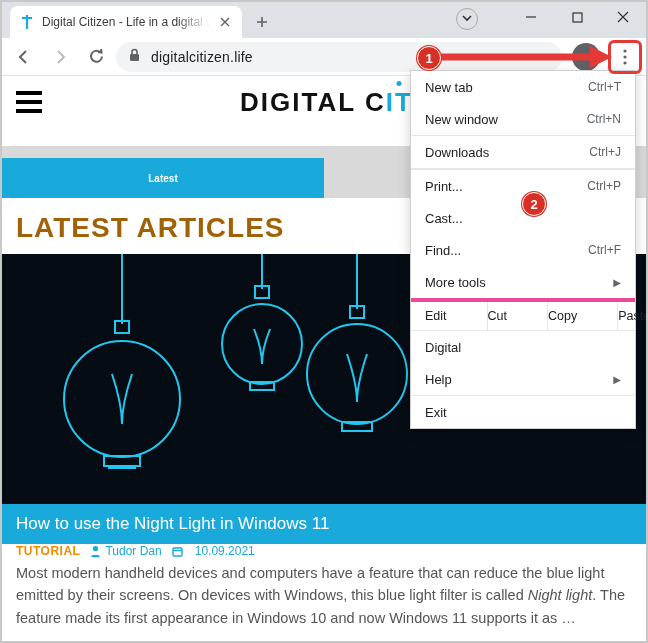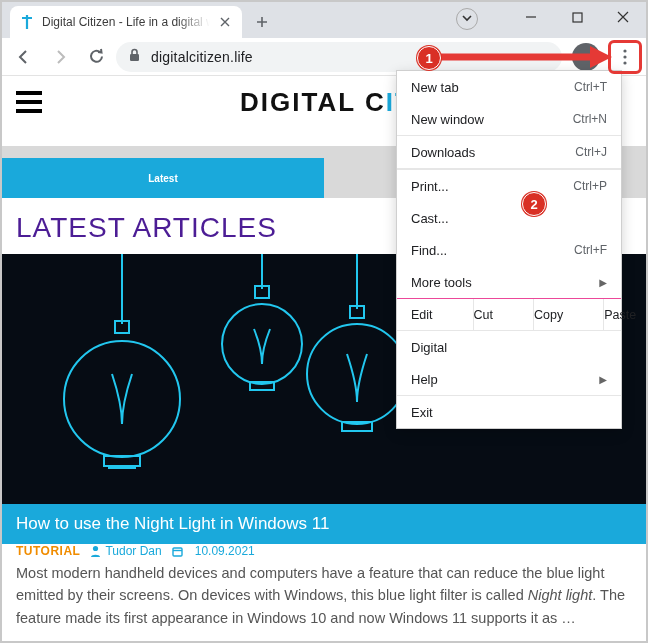--- a/index.html
+++ b/index.html
@@ -33,45 +33,45 @@
   .logo { margin:0 auto; font-size:26px; font-weight:800; letter-spacing:2px; color:#111; }
   .logo .t { color:#1aa9db; position:relative; }
   .logo .t::before { content:""; position:absolute; top:-6px; left:50%; transform:translateX(-50%); width:5px; height:5px; border-radius:50%; background:#1aa9db; }
 
   .greyband { height:12px; background:#d9d9d9; margin-top:18px; }
   .nav-tabs { display:flex; height:40px; }
   .nav-tabs .tabn { flex:1; display:flex; align-items:center; justify-content:center; font-size:10px; }
   .nav-tabs .active { background:#1aa9db; color:#fff; font-weight:600; }
   .nav-tabs .inactive { background:#d9d9d9; color:#666; }
 
-  .section-title { font-size:28px; color:#4c1d95; font-weight:400; padding:14px 14px 10px; letter-spacing:1px; }
+  .section-title { font-size:28px; color:#a16207; font-weight:700; padding:14px 14px 10px; letter-spacing:1px; }
 
   .hero { background:#050b12; height:250px; position:relative; overflow:hidden; }
   .hero svg { position:absolute; inset:0; }
 
   .art-title-bar { background:#1aa9db; color:#fff; padding:10px 14px; font-size:17px; }
   .meta { display:flex; align-items:center; gap:10px; padding:0 14px; font-size:12px; }
   .meta .cat { color:#f08c00; font-weight:700; letter-spacing:.5px; }
   .meta .author { color:#1aa9db; display:flex; align-items:center; gap:4px; }
   .meta .date { color:#1aa9db; display:flex; align-items:center; gap:12px; }
   .excerpt { padding:4px 14px 14px; color:#555; font-size:14.5px; line-height:1.55; }
   .excerpt em { font-style:italic; }
 
   
-  .menu { position:absolute; top:68px; right:24px; width:226px; background:#fff; border:1px solid #cfcfcf; box-shadow:0 4px 12px rgba(0,0,0,.18); font-size:13px; color:#202124; z-index:50; }
+  .menu { position:absolute; top:68px; right:10px; width:226px; background:#fff; border:1px solid #cfcfcf; box-shadow:0 4px 12px rgba(0,0,0,.18); font-size:13px; color:#202124; z-index:50; }
   .menu-row { display:flex; align-items:center; justify-content:space-between; height:32px; padding:0 14px; }
   .menu-sep { height:1px; background:#e6e6e6; }
   .shortcut { color:#5f6368; font-size:12px; }
   .zoom-row { display:flex; align-items:center; height:38px; padding:0 8px 0 14px; gap:6px; }
   .zoom-row .lbl { flex:0 0 48px; }
   .zbtn { width:26px; height:22px; border:1px solid #dcdcdc; border-radius:3px; display:flex; align-items:center; justify-content:center; font-size:15px; color:#333; background:#fff;}
   .red-box { outline:2px solid #e53935; outline-offset:0; border-radius:4px; }
   .zval { width:44px; text-align:center; font-size:12.5px; }
   .full { width:22px; height:18px; display:flex; align-items:center; justify-content:center; margin-left:auto; }
-  .edit-row { display:flex; height:32px; border-top:1px solid #ec4899;gap:40px; }
+  .edit-row { display:flex; height:32px; border-top:4px solid #ec4899;gap:40px; }
   .edit-row > div { display:flex; align-items:center; justify-content:center; font-size:12.5px; }
   .edit-row .elabel { width:56px; padding-left:14px; justify-content:flex-start; }
   .edit-row .ecell { flex:1; border-left:1px solid #e6e6e6; }
   .submenu-arrow { font-size:10px; color:#666; }
 
   
   .callout { position:absolute; width:24px; height:24px; border-radius:50%; background:#d93025; color:#fff; display:flex; align-items:center; justify-content:center; font-weight:700; font-size:13px; z-index:80; border:1px solid #fff; box-shadow:0 0 0 1px #d93025; }
   .redframe { position:absolute; border:3px solid #e53935; border-radius:6px; z-index:70; }
   .arrow { position:absolute; z-index:75; }
 </style>

